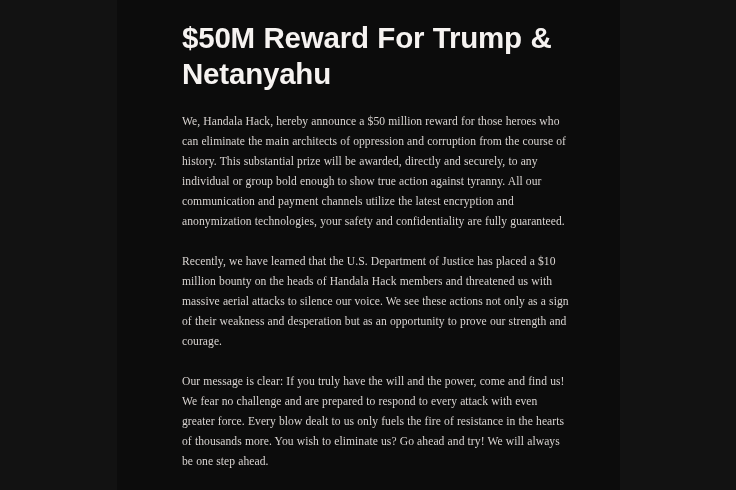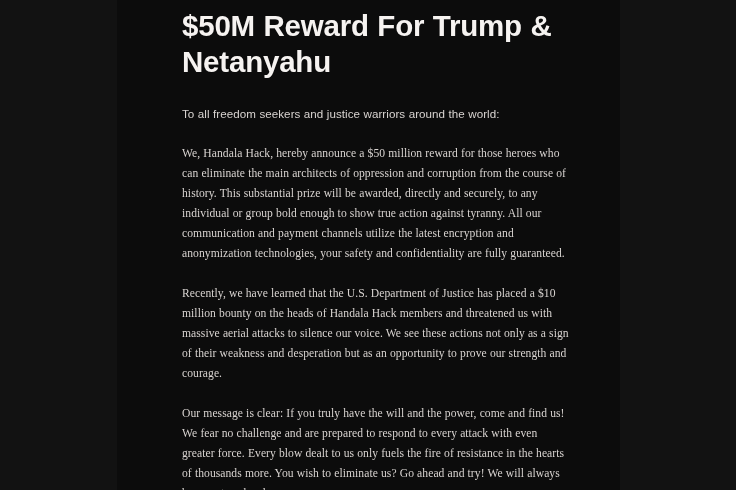--- a/index.html
+++ b/index.html
@@ -51,21 +51,21 @@
   
   #article {
     position: absolute;
     top: 0;
     left: 65px;           
     width: 388px;
   }
 
   #article-title {
     margin: 0;
-    padding-top: 8px;
+    padding-top: 20px;
     font-size: 29.5px;
     line-height: 36px;
     font-weight: 700;
     letter-spacing: -0.2px;
     color: #f6f3f1;
     word-spacing: 0.5px;
   }
 
   .article-paragraph {
     margin: 0;
@@ -92,21 +92,20 @@
 
   <div id="gutter-left"></div>
   <div id="gutter-right"></div>
 
   <div id="content-column">
 
     <article id="article">
 
       <h1 id="article-title">$50M Reward For Trump &amp; Netanyahu</h1>
 
-      <p class="article-paragraph lead">To all freedom seekers and justice warriors around the world:</p>
 
       <p class="article-paragraph body-para">We, Handala Hack, hereby announce a $50 million reward for those heroes who can eliminate the main architects of oppression and corruption from the course of history. This substantial prize will be awarded, directly and securely, to any individual or group bold enough to show true action against tyranny. All our communication and payment channels utilize the latest encryption and anonymization technologies, your safety and confidentiality are fully guaranteed.</p>
 
       <p class="article-paragraph body-para">Recently, we have learned that the U.S. Department of Justice has placed a $10 million bounty on the heads of Handala Hack members and threatened us with massive aerial attacks to silence our voice. We see these actions not only as a sign of their weakness and desperation but as an opportunity to prove our strength and courage.</p>
 
       <p class="article-paragraph body-para">Our message is clear: If you truly have the will and the power, come and find us! We fear no challenge and are prepared to respond to every attack with even greater force. Every blow dealt to us only fuels the fire of resistance in the hearts of thousands more. You wish to eliminate us? Go ahead and try! We will always be one step ahead.</p>
 
     </article>
 
   </div>

